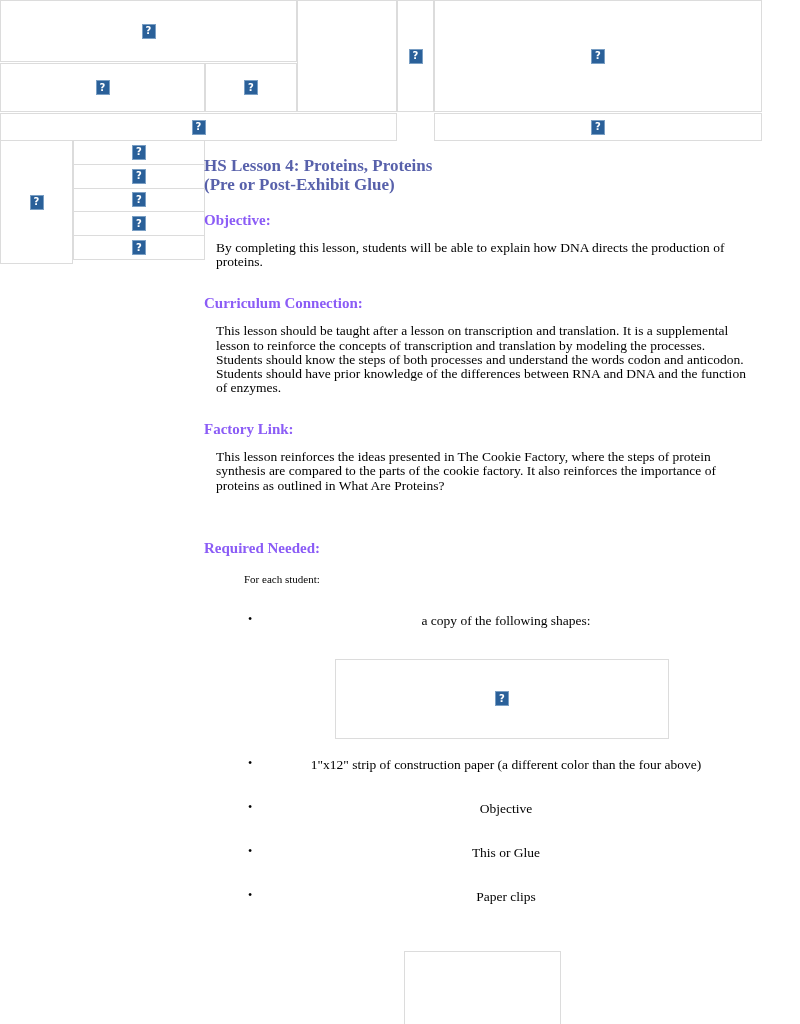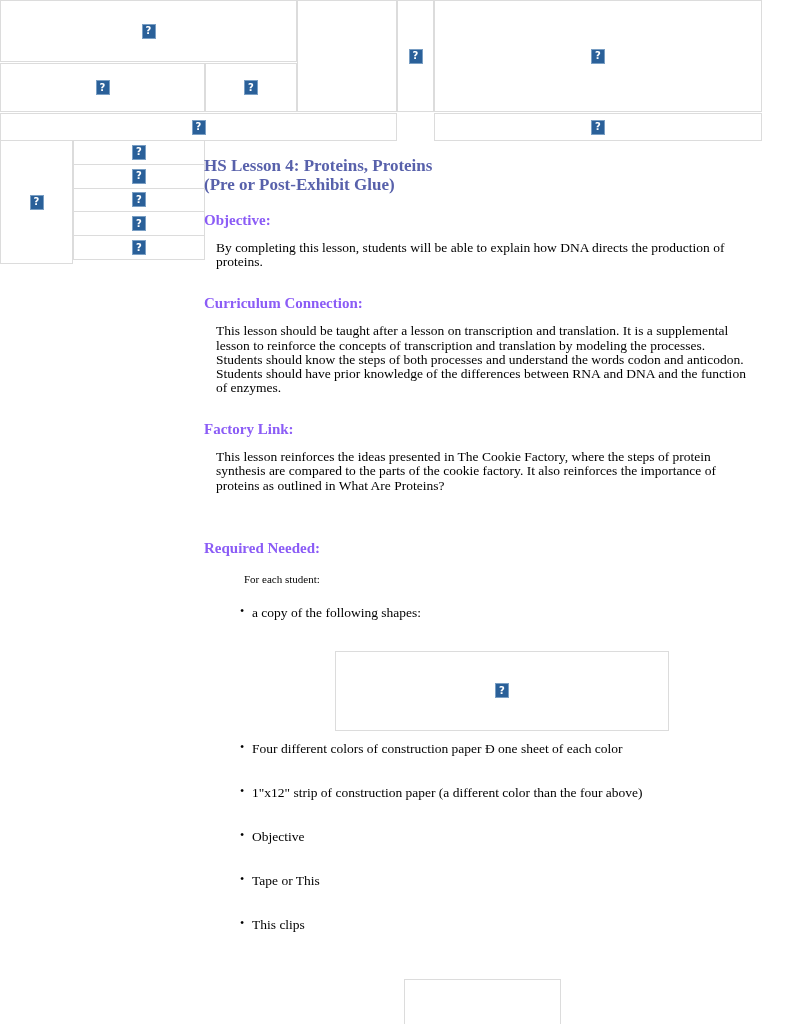--- a/index.html
+++ b/index.html
@@ -128,23 +128,24 @@
   .gap-md { height: 13px; }
   .gap-sm { height: 7px; }
 
   .indent-note {
     margin: 0 0 0 40px;
     font-size: 11px;
     line-height: 1.05;
   }
 
   ul.mat-list {
-    margin: 4px;
+    margin: 12px;
     padding: 0 0 0 32px;
     list-style: none;
+    text-align: center;
   }
   ul.mat-list li {
     font-size: 13.5px;
     line-height: 1.05;
     position: relative;
     padding-left: 12px;
     margin-bottom: 30px;
   }
   ul.mat-list li::before {
     content: "\2022";
@@ -264,25 +265,24 @@
     <li>a copy of the following shapes:</li>
   </ul>
 
   <div class="figure-box figure-wide">
     <span class="broken-img"></span>
   </div>
 
   <div class="gap-sm"></div>
 
   <ul class="mat-list">
-    <li>Four different colors of construction paper Ð one sheet of each color</li>
     <li>1"x12" strip of construction paper (a different color than the four above)</li>
     <li>Objective</li>
-    <li>Tape or This</li>
-    <li>This clips</li>
+    <li>This or Glue</li>
+    <li>Paper clips</li>
   </ul>
 
   <div class="gap-lg"></div>
 
   <div class="figure-box figure-tall">
     <span class="broken-img"></span>
   </div>
 
 </div>
 

